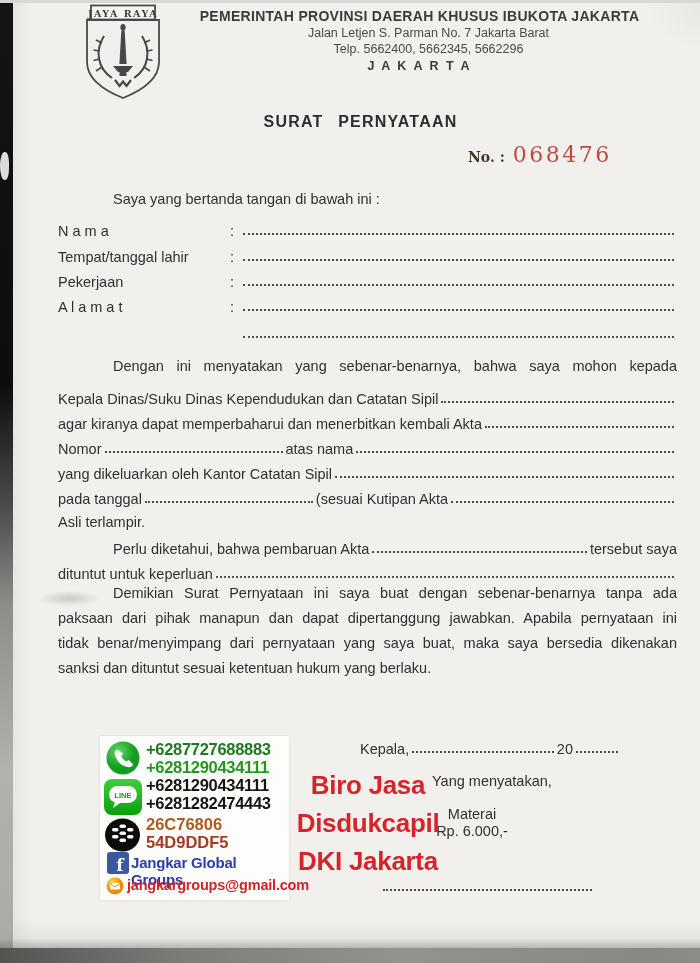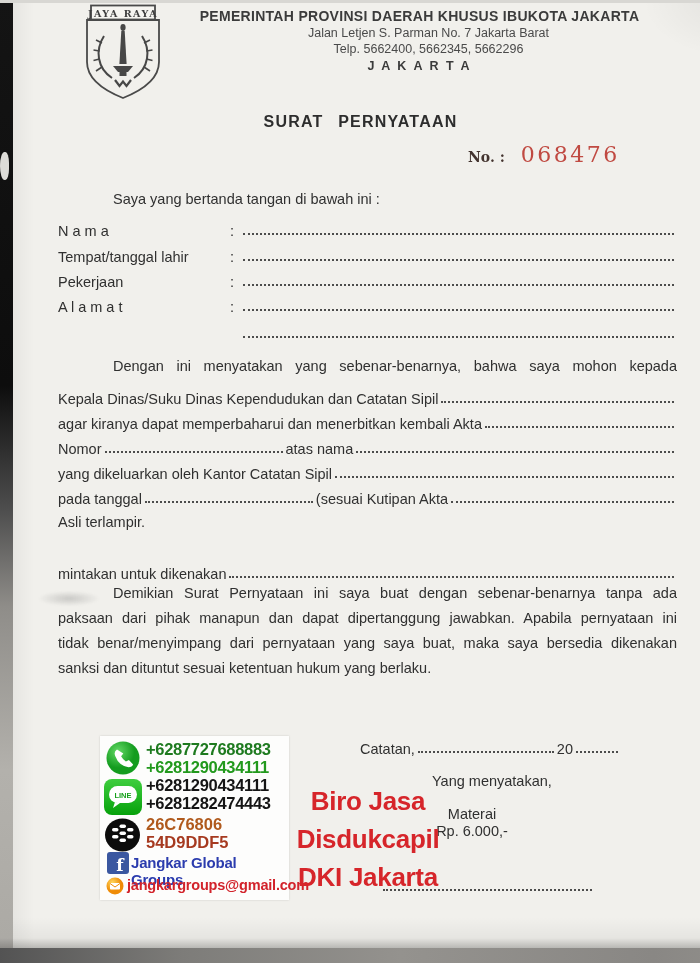--- a/index.html
+++ b/index.html
@@ -28,21 +28,21 @@
   
   .emblem{left:77px;top:4px;width:92px;height:96px;}
   .header-text{left:148px;right:36px;top:8px;text-align:center;color:#3b3b3b;}
   .h-gov{font-size:14px;font-weight:bold;letter-spacing:.3px;margin-bottom:1px;}
   .h-agency{font-size:20px;font-weight:bold;letter-spacing:.2px;line-height:23px;margin-bottom:3px;color:#343434;}
   .h-addr,.h-phone{font-size:12.5px;line-height:16px;color:#4a4a4a;margin-left:18px;}
   .h-city{font-size:12.5px;font-weight:bold;letter-spacing:2px;margin-top:2px;color:#3b3b3b;}
   
   .title{top:113px;left:0;right:6px;text-align:center;font-size:16px;font-weight:bold;
     letter-spacing:1.2px;word-spacing:9px;color:#2d2d2d;}
-  .doc-no{top:142px;left:468px;display:flex;align-items:baseline;gap:16px;}
+  .doc-no{top:142px;left:468px;display:flex;align-items:baseline;gap:8px;}
   .no-label{font-family:"DejaVu Serif",serif;font-weight:bold;font-size:14px;color:#43332e;}
   .no-value{font-family:"DejaVu Serif",serif;font-size:22px;color:#c04a42;letter-spacing:2.5px;}
   
   .row{position:absolute;left:58px;right:50px;height:24px;display:flex;align-items:flex-end;
     font-size:14.5px;white-space:nowrap;color:#303030;}
   .jline{position:absolute;left:58px;right:50px;height:25px;font-size:14.5px;color:#303030;
     text-align:justify;text-align-last:justify;white-space:nowrap;overflow:hidden;}
   .ind{text-indent:55px;}
   .pl{padding-left:55px;}
   .dots{border-bottom:2px dotted #4c4c4c;margin:0 3px 4px 3px;}
@@ -73,21 +73,21 @@
   .fb-icon{left:7px;top:116px;width:22px;height:22px;}
   .mail-icon{left:6px;top:141px;width:18px;height:18px;}
   .ph{left:46px;font-size:16.5px;letter-spacing:-.3px;height:19px;}
   .ph1{top:4px;color:#1e7a1f}.ph2{top:22px;color:#22991c}.ph3{top:40px;color:#151515}.ph4{top:58px;color:#151515}
   .pin{left:46px;font-size:16.5px;height:19px;}
   .pin1{top:79px;color:#b05a1d}.pin2{top:97px;color:#a63a20}
   .fbtext{left:31px;top:118px;font-size:15px;color:#2b3cae;letter-spacing:-.2px;}
   .mailtext{left:27px;top:141px;font-size:14.5px;color:#d2232b;letter-spacing:-.2px;}
   
   .biro{top:766px;left:288px;width:160px;text-align:center;font-size:26px;line-height:38px;
-    font-weight:bold;color:#d6252a;letter-spacing:-.3px;margin-top:16px;}
+    font-weight:bold;color:#d6252a;letter-spacing:-.3px;}
 </style>
 </head>
 <body>
 
 <div class="paper">
 
   <div class="abs edge-left"></div>
   <div class="abs edge-notch"></div>
   <div class="abs edge-top"></div>
   <div class="abs edge-bottom-shadow"></div>
@@ -174,32 +174,37 @@
   <div class="row p1f">
     <span>pada tanggal</span>
     <span class="dots w175"></span>
     <span>(sesuai Kutipan Akta</span>
     <span class="dots grow"></span>
   </div>
   <div class="row p1g">
     <span>Asli terlampir.</span>
   </div>
 
+  <div class="row p2a">
+    <span class="pl">Perlu diketahui, bahwa pembaruan Akta</span>
+    <span class="dots grow"></span>
+    <span>tersebut saya</span>
+  </div>
   <div class="row p2b">
-    <span>mintakan untuk dikenakan</span>
+    <span>dituntut untuk keperluan</span>
     <span class="dots grow"></span>
   </div>
 
   <div class="jline ind p3a">Demikian Surat Pernyataan ini saya buat dengan sebenar-benarnya tanpa ada</div>
   <div class="jline p3c">tidak benar/menyimpang dari pernyataan yang saya buat, maka saya bersedia dikenakan</div>
   <div class="jline p3b">paksaan dari pihak manapun dan dapat dipertanggung jawabkan. Apabila pernyataan ini</div>
   <div class="jline p3d">sanksi dan dituntut sesuai ketentuan hukum yang berlaku.</div>
 
   <div class="row jkt">
-    <span>Catatan,</span>
+    <span>Kepala,</span>
     <span class="dots grow"></span>
     <span>20</span>
     <span class="dots w42"></span>
   </div>
   <div class="abs decl">Yang menyatakan,</div>
   <div class="abs materai">
     <div>Materai</div>
     <div>Rp. 6.000,-</div>
   </div>
   <div class="abs signdots"></div>

